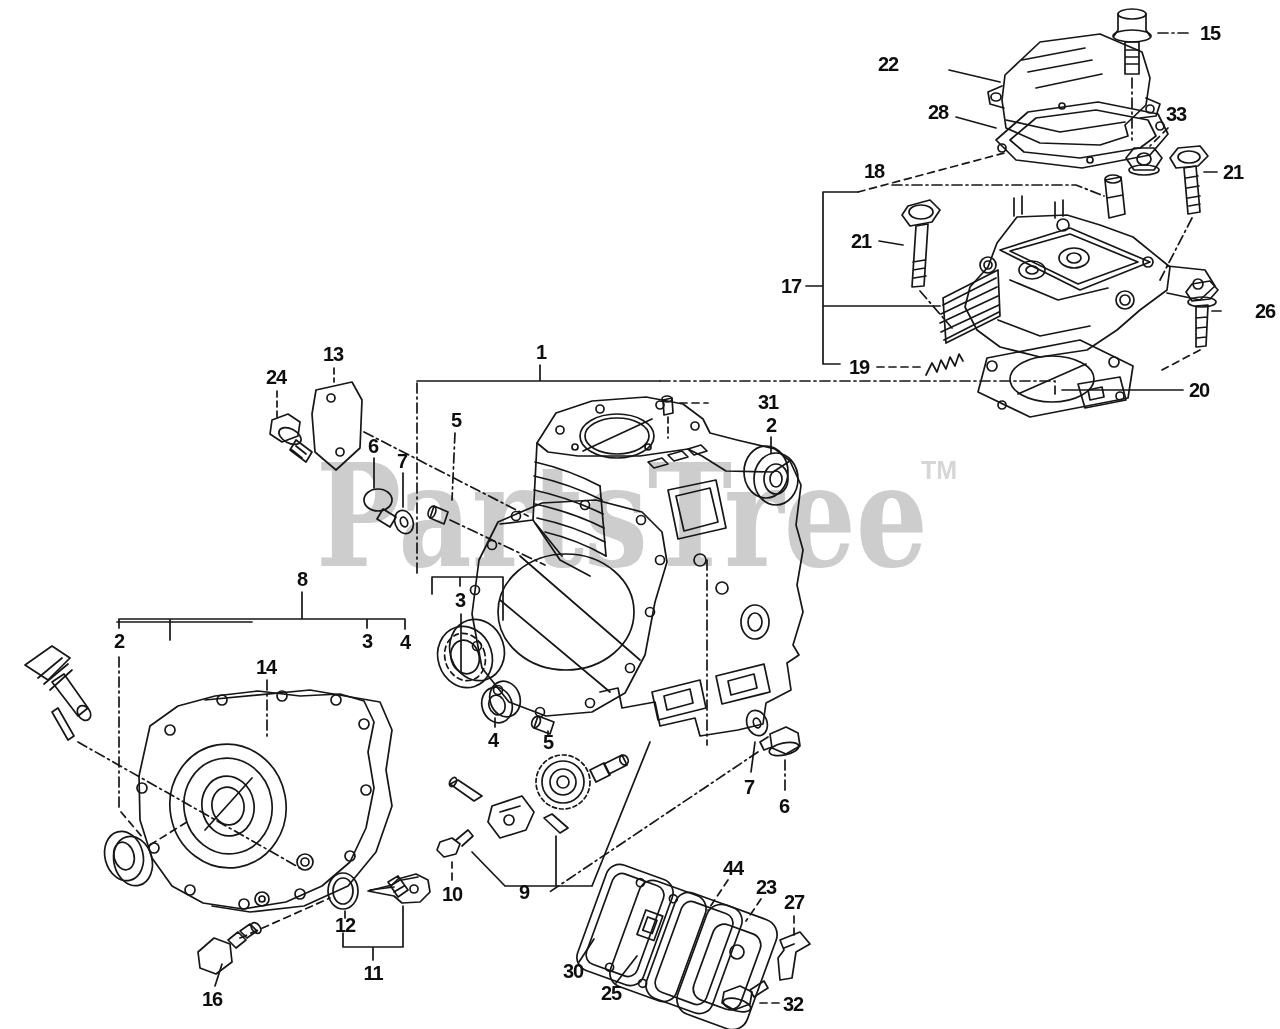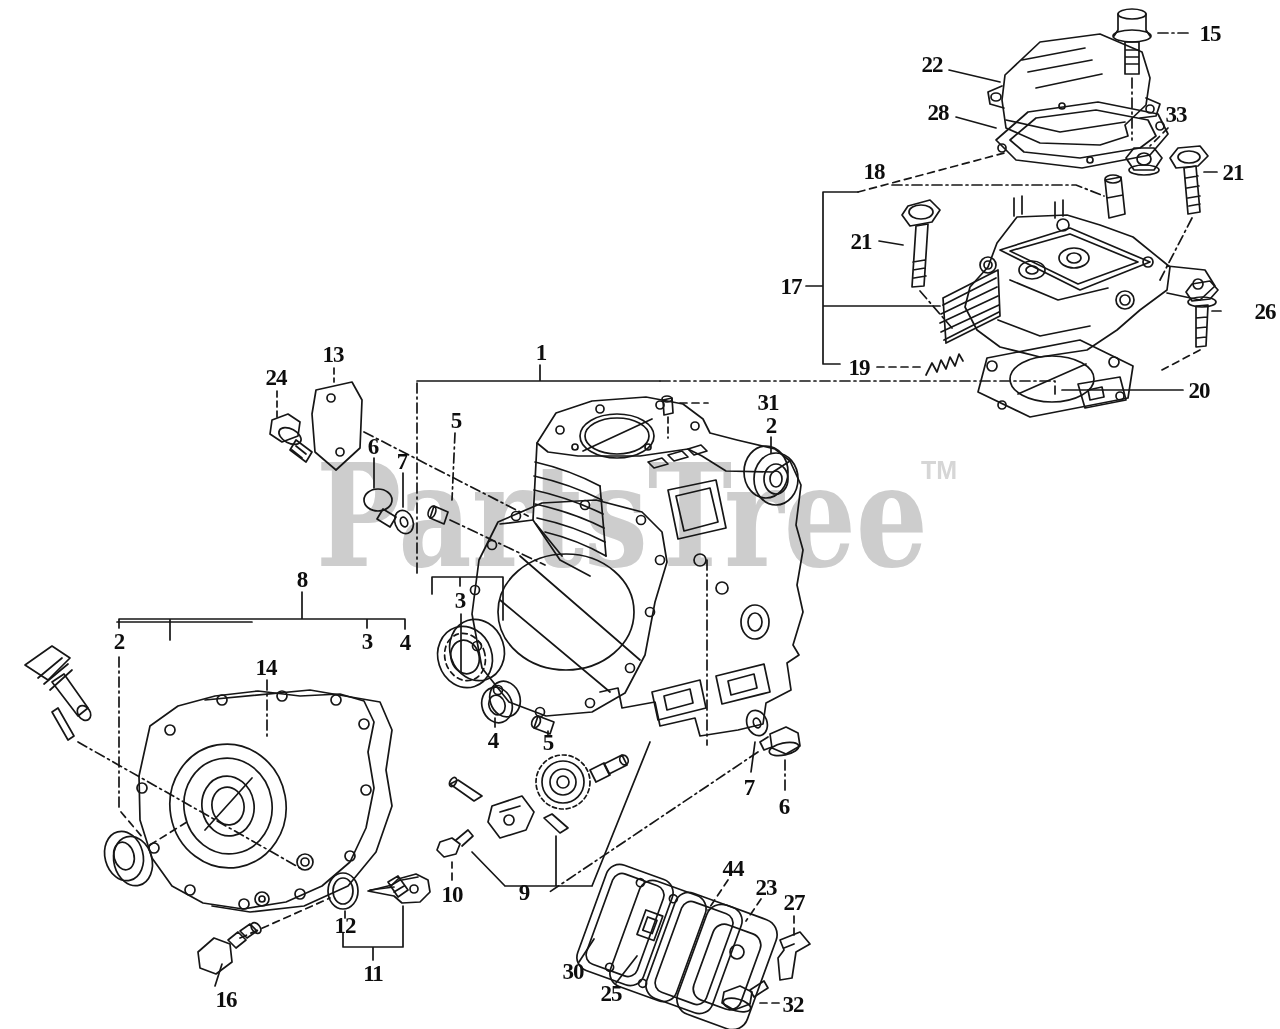--- a/index.html
+++ b/index.html
@@ -1,20 +1,20 @@
 <!DOCTYPE html>
 <html><head>
 <meta charset="utf-8">
 <style>
   html,body{margin:0;padding:0;background:#ffffff;}
   #stage{position:relative;width:1280px;height:1029px;background:#ffffff;overflow:hidden;
          font-family:"Liberation Sans",sans-serif;}
   #art{position:absolute;left:0;top:0;}
   .callout{position:absolute;transform:translate(-50%,-50%);
-           font-family:Liberation Serif, serif;font-weight:700;font-size:23px;
+           font-family:Liberation Sans, sans-serif;font-weight:700;font-size:20px;
            letter-spacing:-1px;color:#0e0e0e;line-height:1;white-space:nowrap;}
 </style>
 </head>
 <body>
 
 <div id="stage">
 
 <svg id="art" width="1280" height="1029" viewBox="0 0 1280 1029">
 
   <g>
@@ -429,28 +429,28 @@
       <div class="callout" style="left: 402px; top: 461px;">7</div>
       <div class="callout" style="left: 749px; top: 787px;">7</div>
       <div class="callout" style="left: 302px; top: 579px;">8</div>
       <div class="callout" style="left: 524px; top: 892px;">9</div>
       <div class="callout" style="left: 452px; top: 894px;">10</div>
       <div class="callout" style="left: 373px; top: 973px;">11</div>
       <div class="callout" style="left: 345px; top: 925px;">12</div>
       <div class="callout" style="left: 333px; top: 354px;">13</div>
       <div class="callout" style="left: 266px; top: 667px;">14</div>
       <div class="callout" style="left: 1210px; top: 33px;">15</div>
-      <div class="callout" style="left: 226px; top: 999px;">16</div>
+      <div class="callout" style="left: 212px; top: 999px;">16</div>
       <div class="callout" style="left: 791px; top: 286px;">17</div>
       <div class="callout" style="left: 874px; top: 171px;">18</div>
       <div class="callout" style="left: 859px; top: 367px;">19</div>
       <div class="callout" style="left: 1199px; top: 390px;">20</div>
       <div class="callout" style="left: 1233px; top: 172px;">21</div>
       <div class="callout" style="left: 861px; top: 241px;">21</div>
-      <div class="callout" style="left: 932px; top: 64px;">22</div>
+      <div class="callout" style="left: 888px; top: 64px;">22</div>
       <div class="callout" style="left: 766px; top: 887px;">23</div>
       <div class="callout" style="left: 276px; top: 377px;">24</div>
       <div class="callout" style="left: 611px; top: 993px;">25</div>
       <div class="callout" style="left: 1265px; top: 311px;">26</div>
       <div class="callout" style="left: 794px; top: 902px;">27</div>
       <div class="callout" style="left: 938px; top: 112px;">28</div>
       <div class="callout" style="left: 733px; top: 868px;">44</div>
       <div class="callout" style="left: 573px; top: 971px;">30</div>
       <div class="callout" style="left: 768px; top: 402px;">31</div>
       <div class="callout" style="left: 793px; top: 1004px;">32</div>

